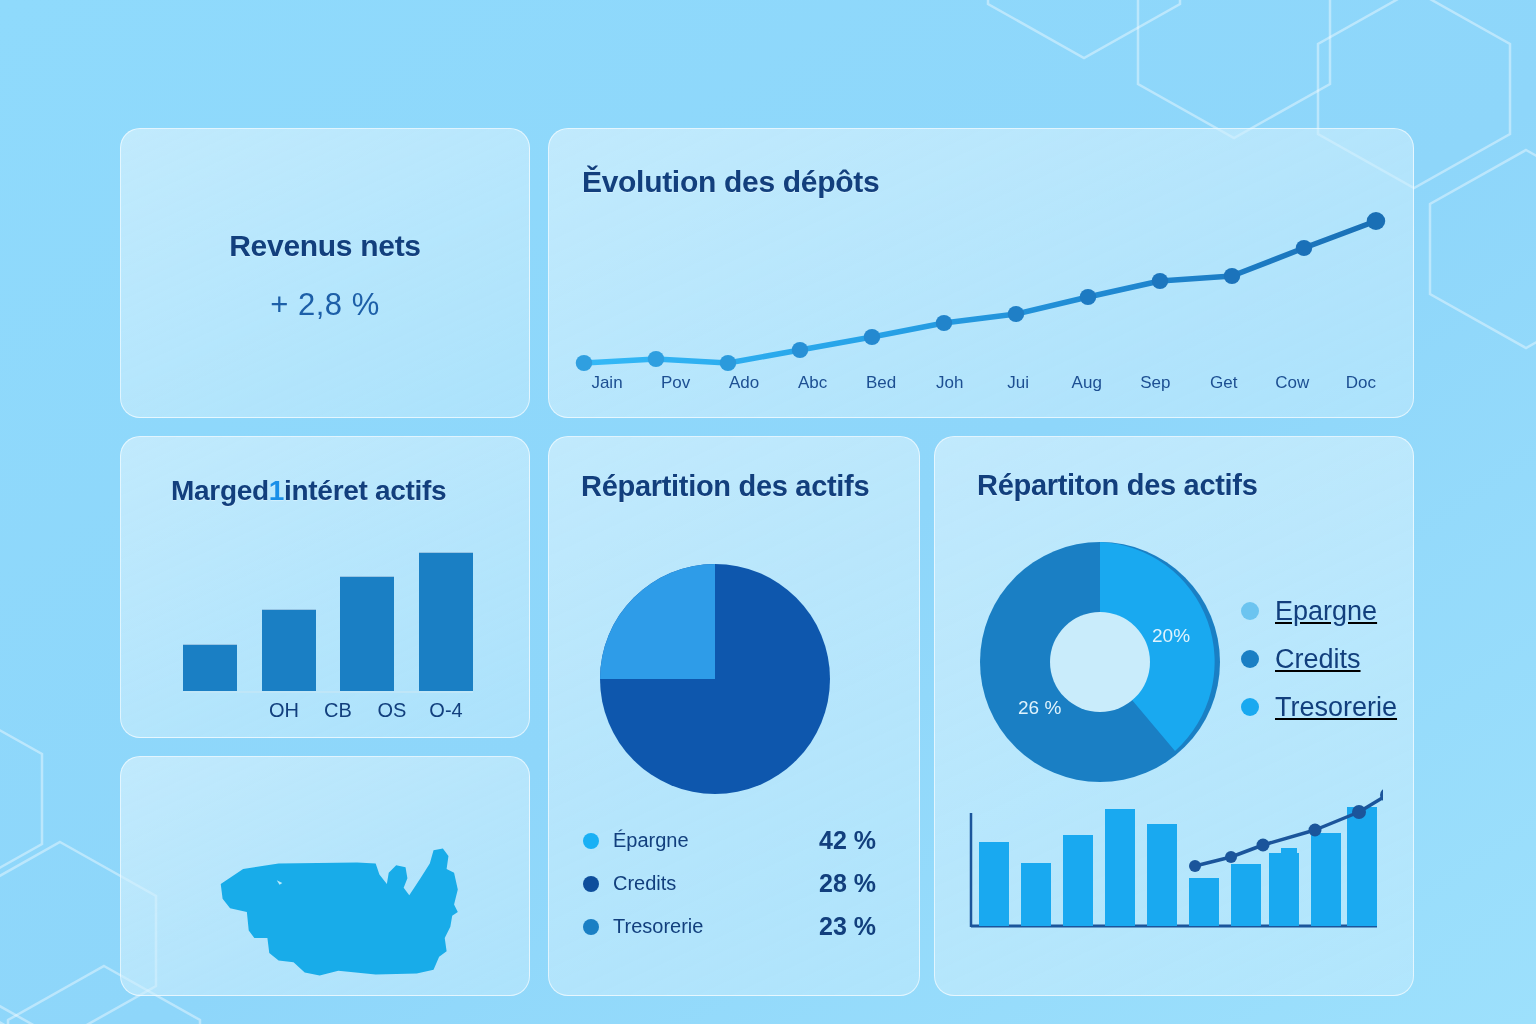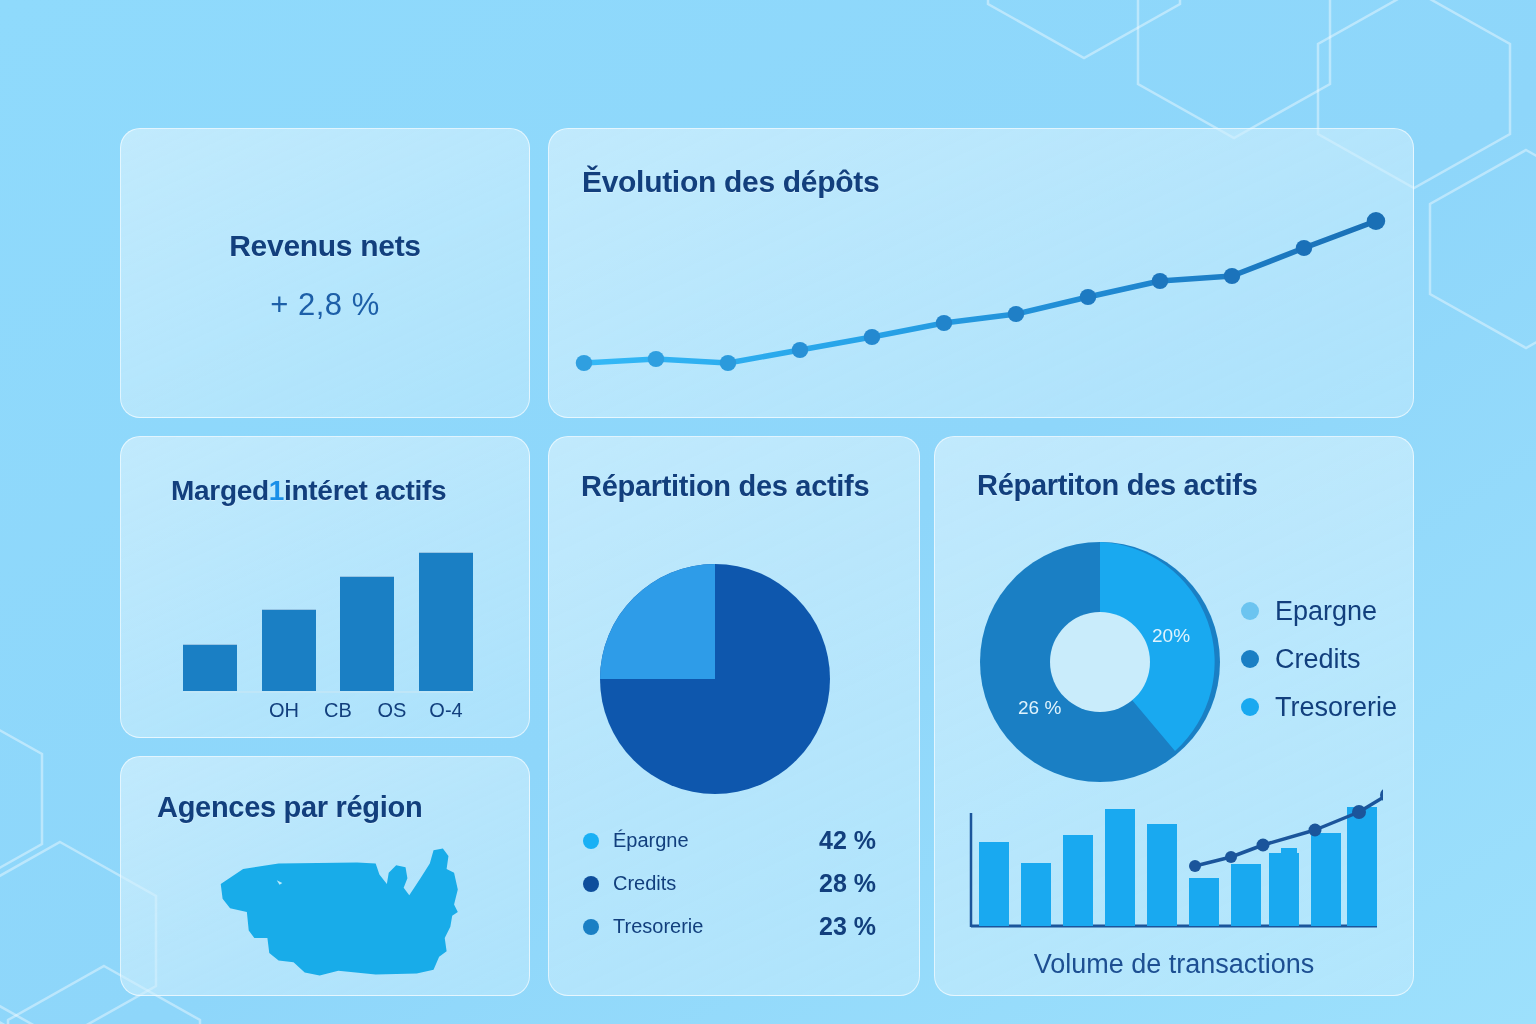--- a/index.html
+++ b/index.html
@@ -251,21 +251,21 @@
     left: 40px;
     top: 100px;
     width: 250px;
     height: 250px;
   }
   #donut-legend {
     position: absolute;
     left: 306px;
     top: 150px;
   }
-  #donut-legend .legend-row { height: 48px; }
+  #donut-legend .legend-row { height: 48px; text-decoration: underline; }
   #donut-legend .legend-dot {
     width: 18px;
     height: 18px;
     margin-right: 16px;
   }
   #donut-legend .legend-label { font-size: 27px; }
 
   #combo-svg {
     position: absolute;
     left: 28px;
@@ -336,20 +336,34 @@
         <circle cx="384" cy="120" r="8" fill="#2184cb"></circle>
         <circle cx="454" cy="111" r="8" fill="#1f7fc6"></circle>
         <circle cx="524" cy="94" r="8" fill="#1d7ac2"></circle>
         <circle cx="594" cy="78" r="8" fill="#1c76be"></circle>
         <circle cx="664" cy="73" r="8" fill="#1b73bb"></circle>
         <circle cx="734" cy="45" r="8" fill="#1a70b8"></circle>
         <circle cx="804" cy="18" r="9" fill="#1a6fb5"></circle>
       </g>
     </svg>
 
+    <div id="line-axis-labels">
+      <span>Jain</span>
+      <span>Pov</span>
+      <span>Ado</span>
+      <span>Abc</span>
+      <span>Bed</span>
+      <span>Joh</span>
+      <span>Jui</span>
+      <span>Aug</span>
+      <span>Sep</span>
+      <span>Get</span>
+      <span>Cow</span>
+      <span>Doc</span>
+    </div>
   </div>
 
   <div class="card" id="bar-card">
     <div class="card-title" id="bar-title"><span>Marged</span><span class="accent">1</span><span>intéret actifs</span></div>
 
     <div id="bar-plot">
       <div class="bar-col">
           <div class="bar-rect" style="height:31%"></div>
         </div>
       <div class="bar-col">
@@ -365,21 +379,20 @@
 
     <div id="bar-labels">
       <span>OH</span>
       <span>CB</span>
       <span>OS</span>
       <span>O-4</span>
     </div>
   </div>
 
   <div class="card" id="map-card">
-    <div class="card-title" id="map-title">Agences par région</div>
     <svg id="map-svg" viewBox="0 0 300 150">
       <path fill="#18ace9" d="M34,46 L58,30 L96,24 L180,23 L200,24 L204,36 L212,46 L214,34 L222,26 L232,28 L234,40 L230,50 L236,58 L248,40 L258,24 L262,10 L272,8 L278,16 L276,30 L284,34 L288,52 L284,68 L288,76 L282,80 L280,92 L274,104 L276,118 L268,124 L262,138 L244,142 L200,143 L160,139 L140,144 L124,141 L112,130 L96,128 L86,120 L84,104 L70,104 L64,96 L62,76 L44,72 L36,62 Z"></path>
       <path fill="#b8e9fb" d="M94,42 L100,45 L97,47 Z"></path>
     </svg>
   </div>
 
   <div class="card" id="pie-card">
     <div class="card-title" id="pie-title">Répartition des actifs</div>
 
     <svg id="pie-svg" viewBox="0 0 240 240">
@@ -452,16 +465,15 @@
       <g fill="#1b559b">
         <circle cx="232" cy="81" r="6"></circle>
         <circle cx="268" cy="72" r="6"></circle>
         <circle cx="300" cy="60" r="6.5"></circle>
         <circle cx="352" cy="45" r="6.5"></circle>
         <circle cx="396" cy="27" r="7"></circle>
         <circle cx="424" cy="10" r="7"></circle>
       </g>
     </svg>
 
-    <div id="combo-caption">Volume de transactions</div>
   </div>
 
 </div>
 
 </body></html>

